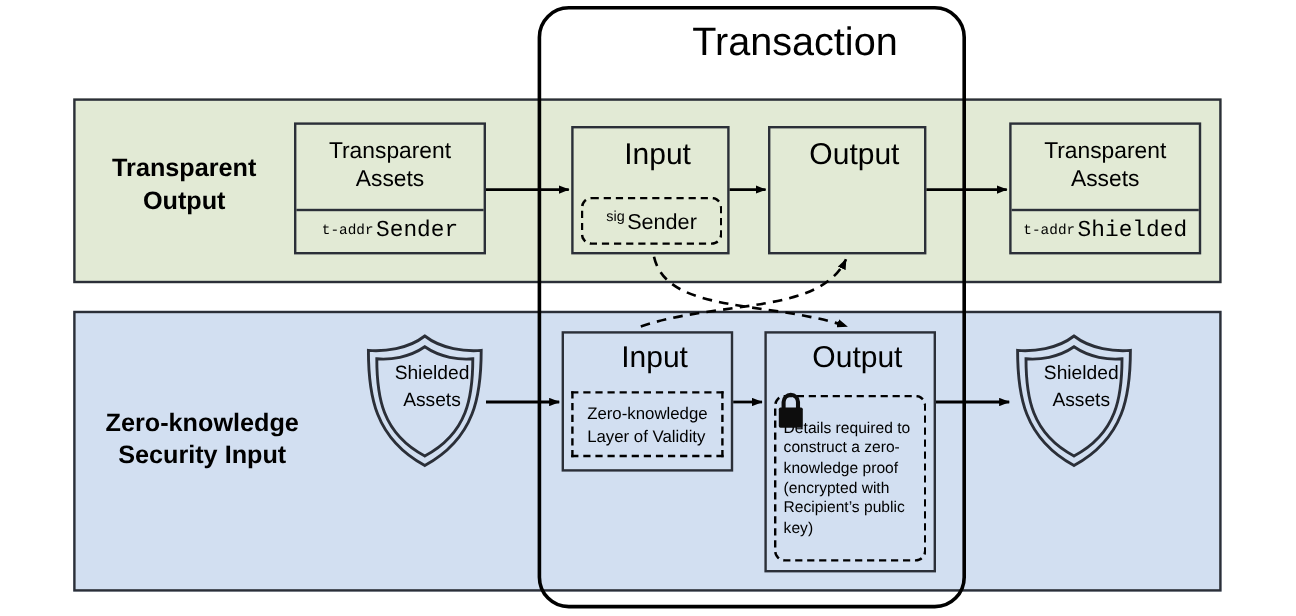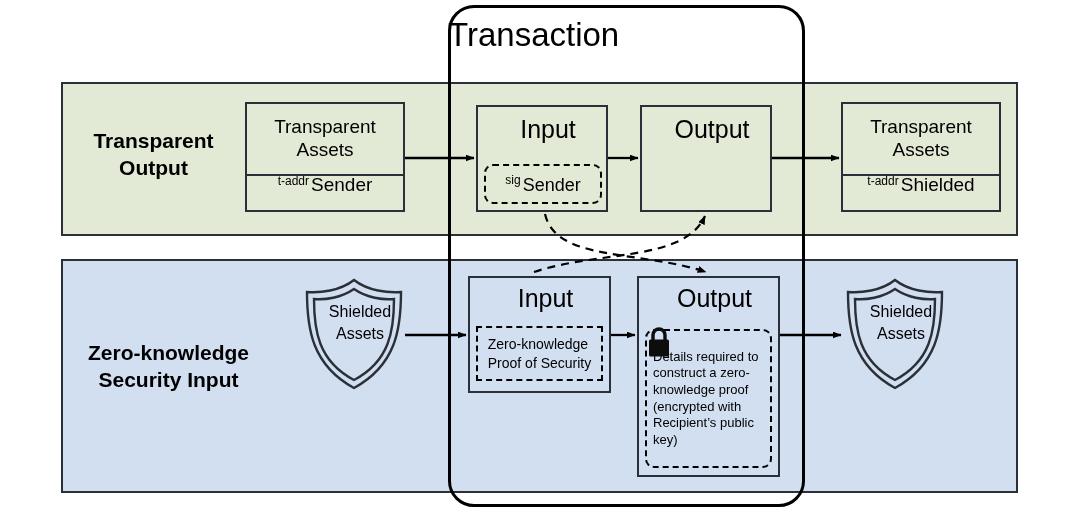--- a/index.html
+++ b/index.html
@@ -48,20 +48,21 @@
 
   
   #transaction-box {
     left: 448px; top: 5px; width: 357px; height: 502px;
     border: 3px solid #000000;
     border-radius: 26px;
     background: transparent;
   }
   #transaction-title {
     left: 448px; top: 16px; width: 429px;
+    text-align: center;
     font-size: 33px;
     color: #000;
   }
 
   
   .solid-box {
     border: 2px solid #2b2f38;
     background: transparent;
   }
   .box-heading {
@@ -82,22 +83,23 @@
     left: 0; right: 0; top: 0; height: 70px;
     border-bottom: 2px solid #2b2f38;
     display: flex; align-items: center; justify-content: center;
     text-align: center;
     font-size: 19px;
     line-height: 1.2;
   }
   .asset-bottom {
     position: absolute;
     left: 0; right: 0; top: 70px; bottom: 0;
-    display: flex; justify-content: center;
+    display: flex; align-items: center; justify-content: center;
     font-size: 19px;
+    font-family: Liberation Mono, monospace;
   }
   .sup-tag {
     font-size: 12px;
     vertical-align: super;
     margin-right: 2px;
   }
 
   
   #t-input-box { left: 476px; top: 105px; width: 132px; height: 107px; }
   #t-output-box { left: 640px; top: 105px; width: 132px; height: 107px; }
@@ -215,21 +217,21 @@
   <div class="abs solid-box" id="t-output-box">
     <div class="box-heading" id="t-output-heading">Output</div>
   </div>
 
   <div class="abs solid-box" id="z-input-box">
     <div class="box-heading" id="z-input-heading">Input</div>
   </div>
   <div class="abs dashed-box" id="zk-proof-chip">
     <div>
       <div>Zero-knowledge</div>
-      <div>Proof of Security</div>
+      <div>Layer of Validity</div>
     </div>
   </div>
 
   <div class="abs solid-box" id="z-output-box">
     <div class="box-heading" id="z-output-heading">Output</div>
   </div>
   <div class="abs dashed-box" id="zk-details-chip">Details required to construct a zero-knowledge proof (encrypted with Recipient’s public key)</div>
 
   <svg class="abs" id="lock-icon" viewBox="0 0 28 34">
     <path d="M8 15 V10 a6 6 0 0 1 12 0 V15" fill="none" stroke="#0d0d0d" stroke-width="3.4"></path>

